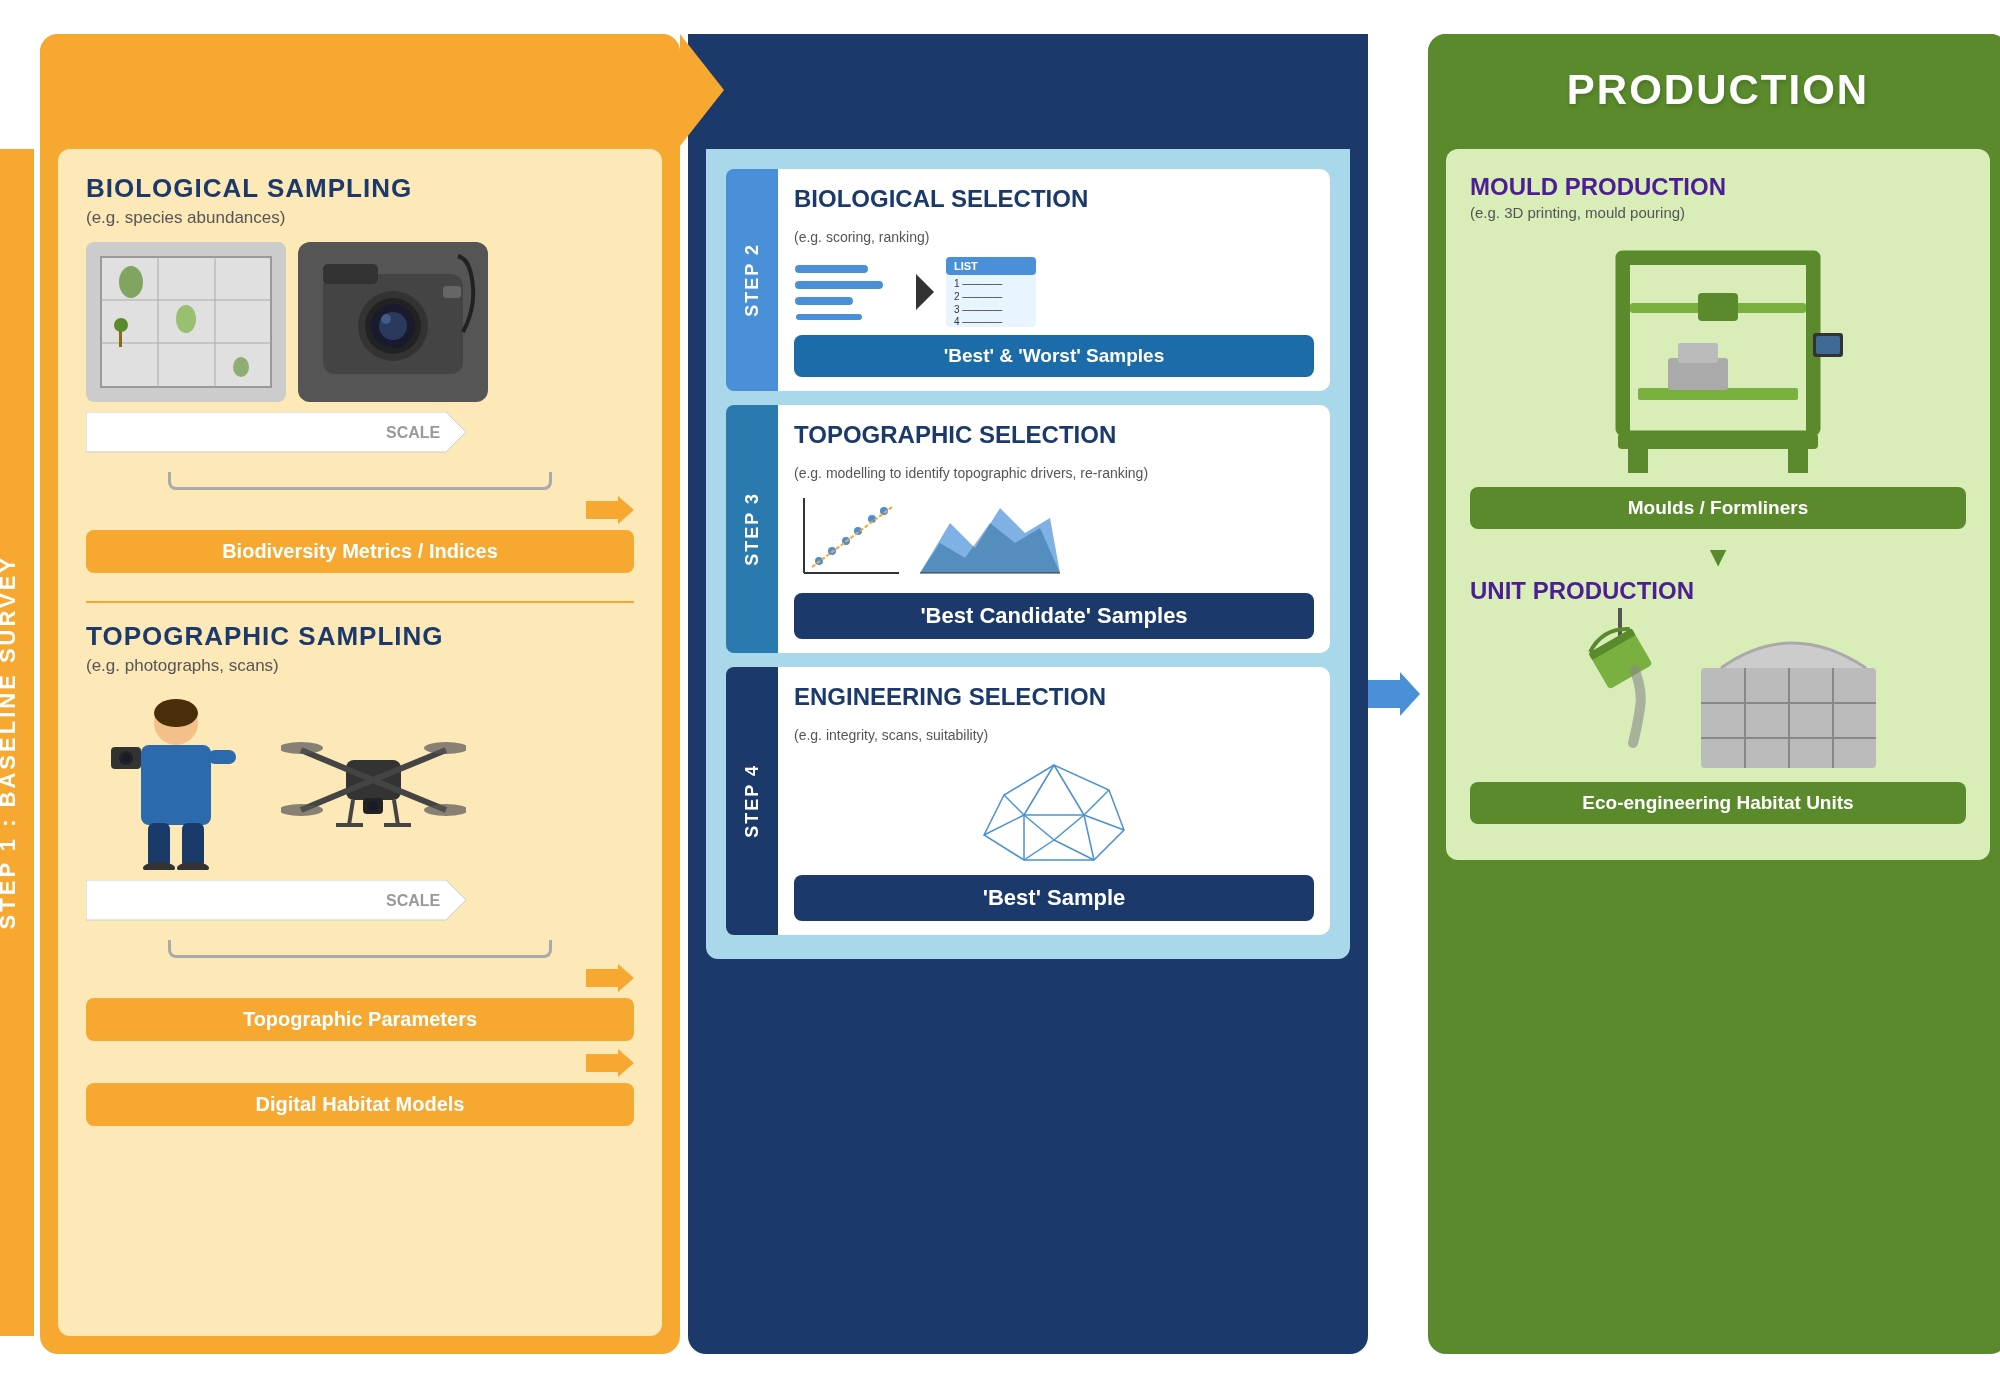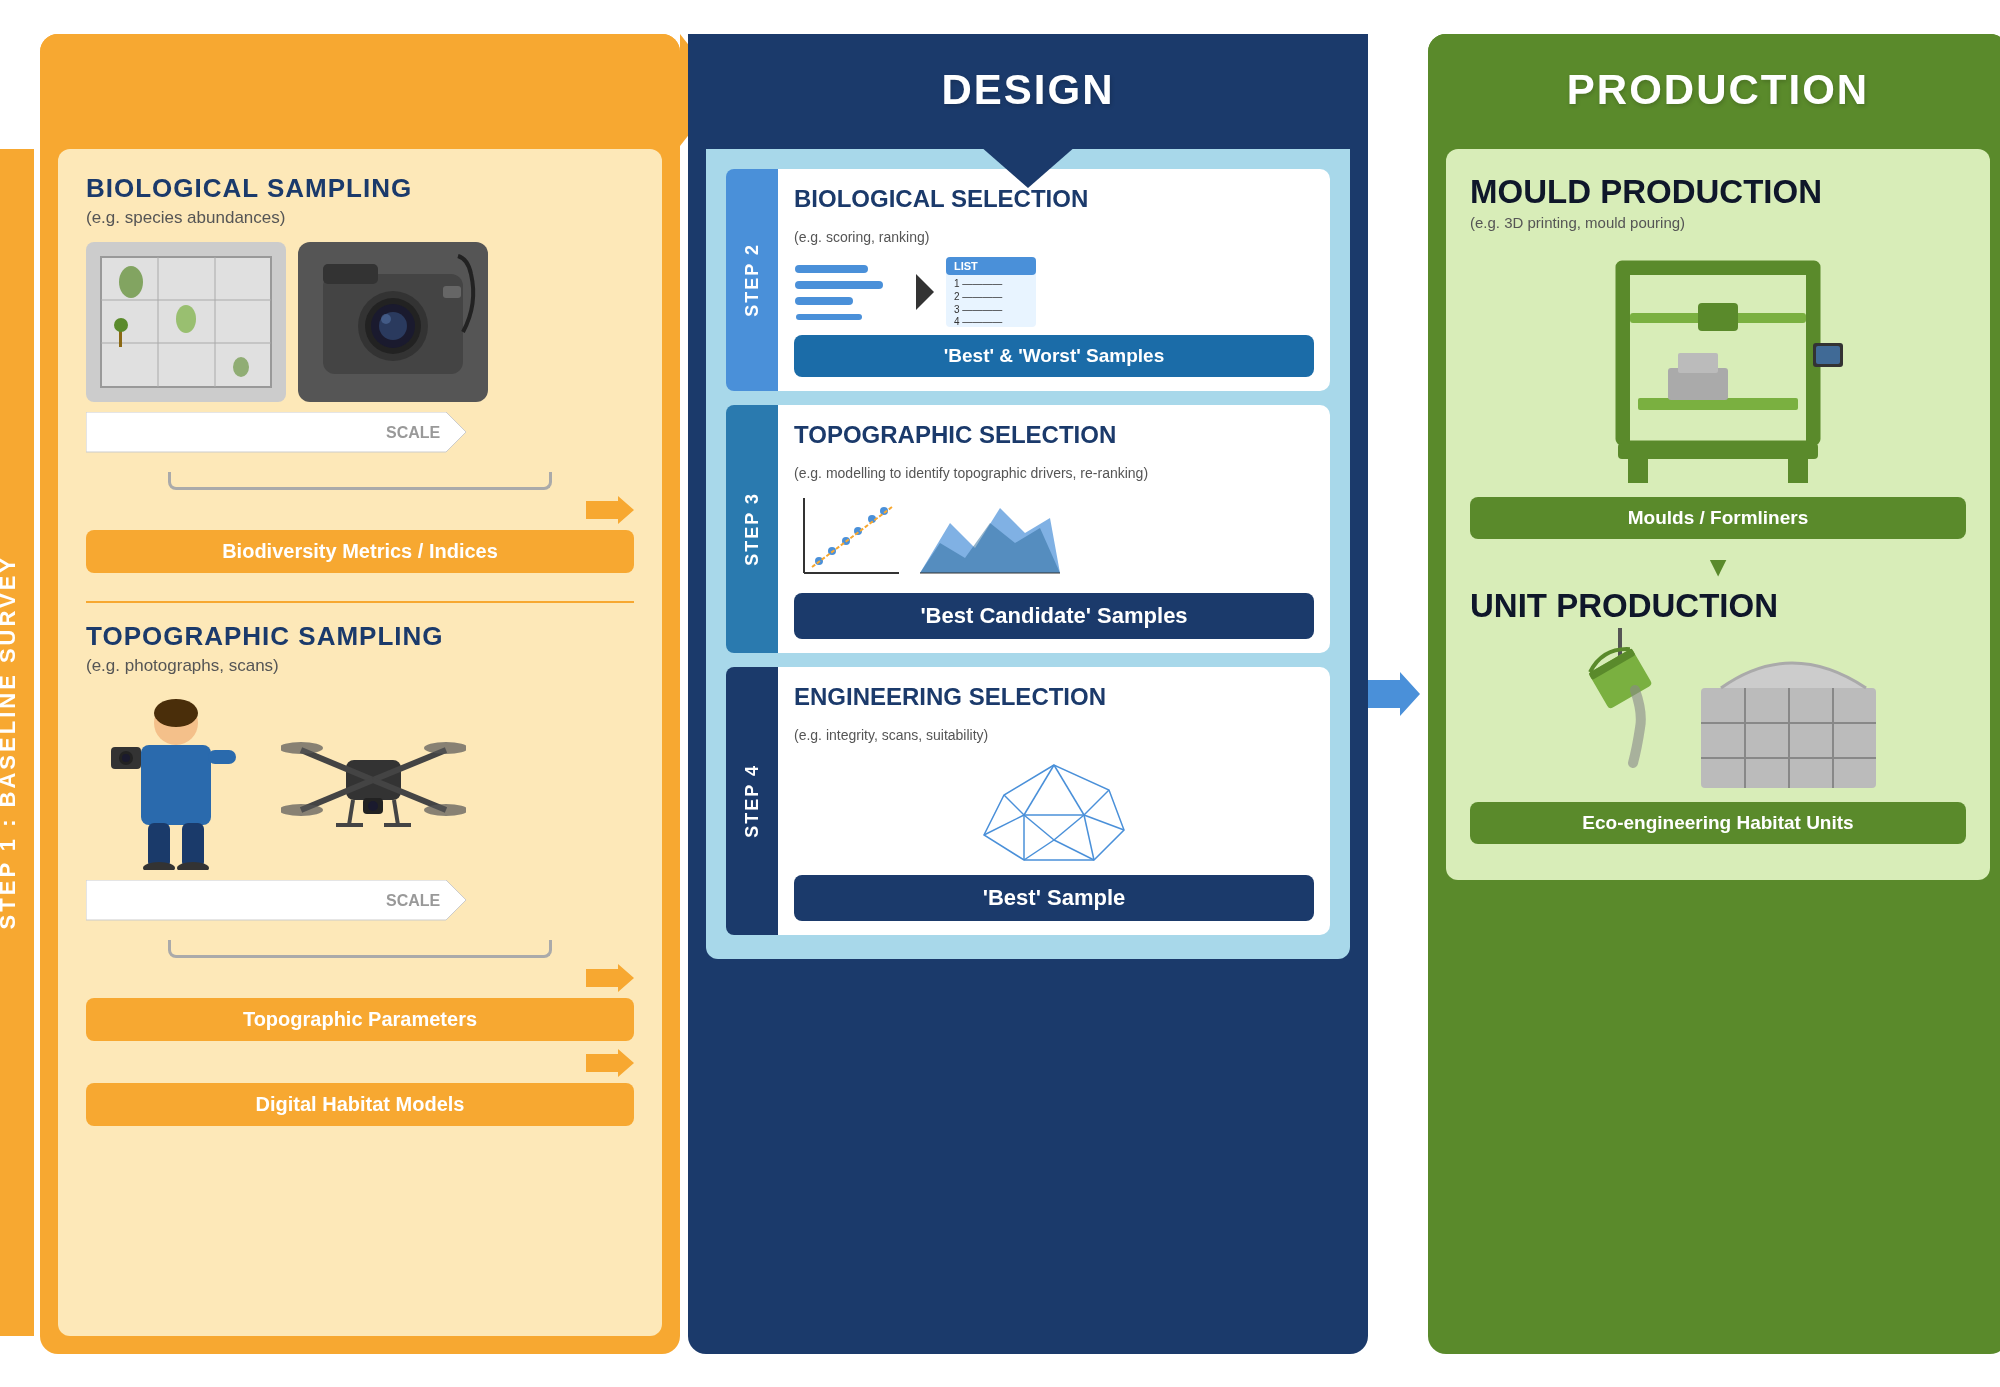--- a/index.html
+++ b/index.html
@@ -201,23 +201,23 @@
       font-size: 22px;
       font-weight: 700;
       border-radius: 8px;
       padding: 10px 14px;
       text-align: center;
       margin-top: 8px;
     }
 
     
     .production-section-title {
-      font-size: 33px;
+      font-size: 24px;
       font-weight: 900;
-      color: #0f172a;
+      color: #4c1d95;
       text-transform: uppercase;
       margin-bottom: 3px;
     }
     .production-section-subtitle {
       font-size: 15px;
       color: #555;
       margin-bottom: 12px;
     }
     .green-badge {
       background: #5A8A2B;
@@ -408,25 +408,20 @@
         </div>
 
         <div class="orange-badge">Digital Habitat Models</div>
       </div>
 
     </div>
   </div>
 
   <div class="col-design column" style="position:relative;">
 
-    <div style="position:absolute;top:0;left:0;right:0;height:112px;background:#1B3A6B;border-radius:0;display:flex;align-items:center;justify-content:center;z-index:5;">
-
-      <div style="position:absolute;bottom:-42px;left:50%;transform:translateX(-50%);width:0;height:0;border-left:48px solid transparent;border-right:48px solid transparent;border-top:42px solid #1B3A6B;z-index:10;"></div>
-      <span class="col-header-title">DESIGN</span>
-    </div>
 
     <div class="col-design-inner" style="margin-top:115px;">
 
       <div style="display:flex;margin-bottom:14px;position:relative;">
 
         <div style="width:52px;background:#4A90D9;border-radius:8px 0 0 8px;display:flex;align-items:center;justify-content:center;flex-shrink:0;">
           <span style="writing-mode:vertical-rl;transform:rotate(180deg);font-size:18px;font-weight:900;color:#fff;letter-spacing:2px;text-transform:uppercase;">STEP 2</span>
         </div>
         <div style="flex:1;background:#fff;border-radius:0 10px 10px 0;padding:16px 16px 14px 16px;">
           <div class="design-section-title">BIOLOGICAL SELECTION</div>

